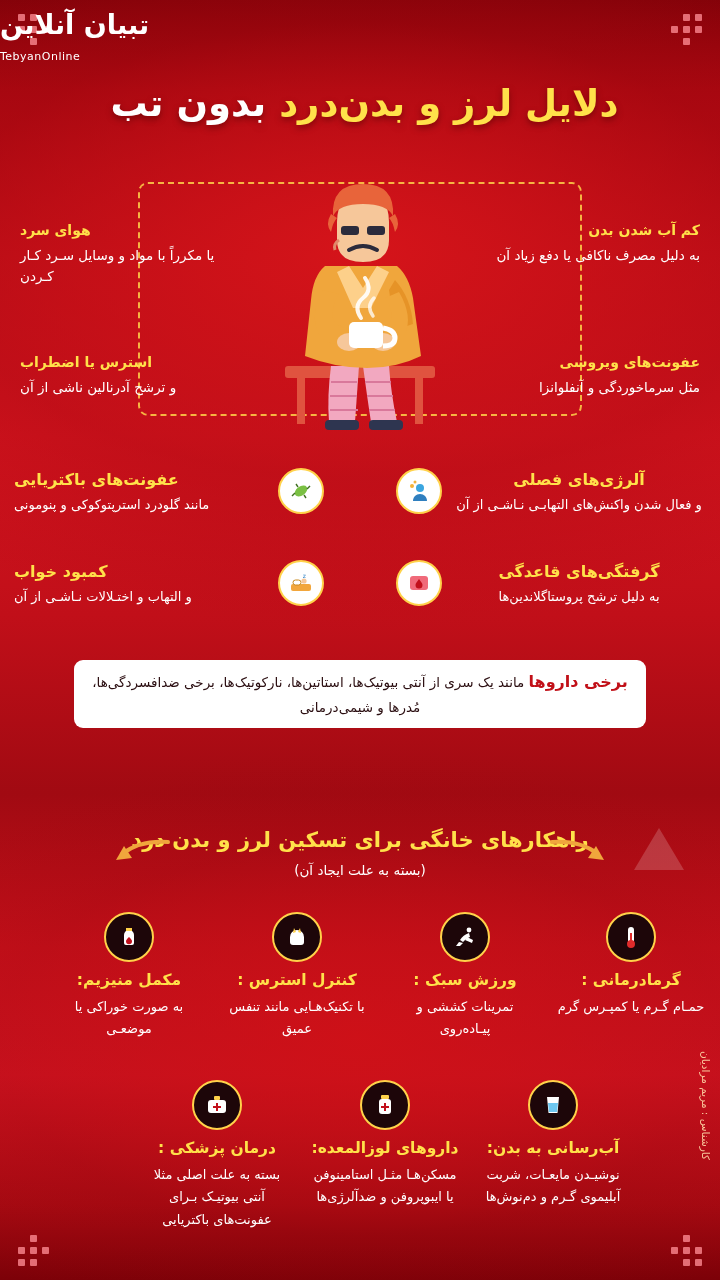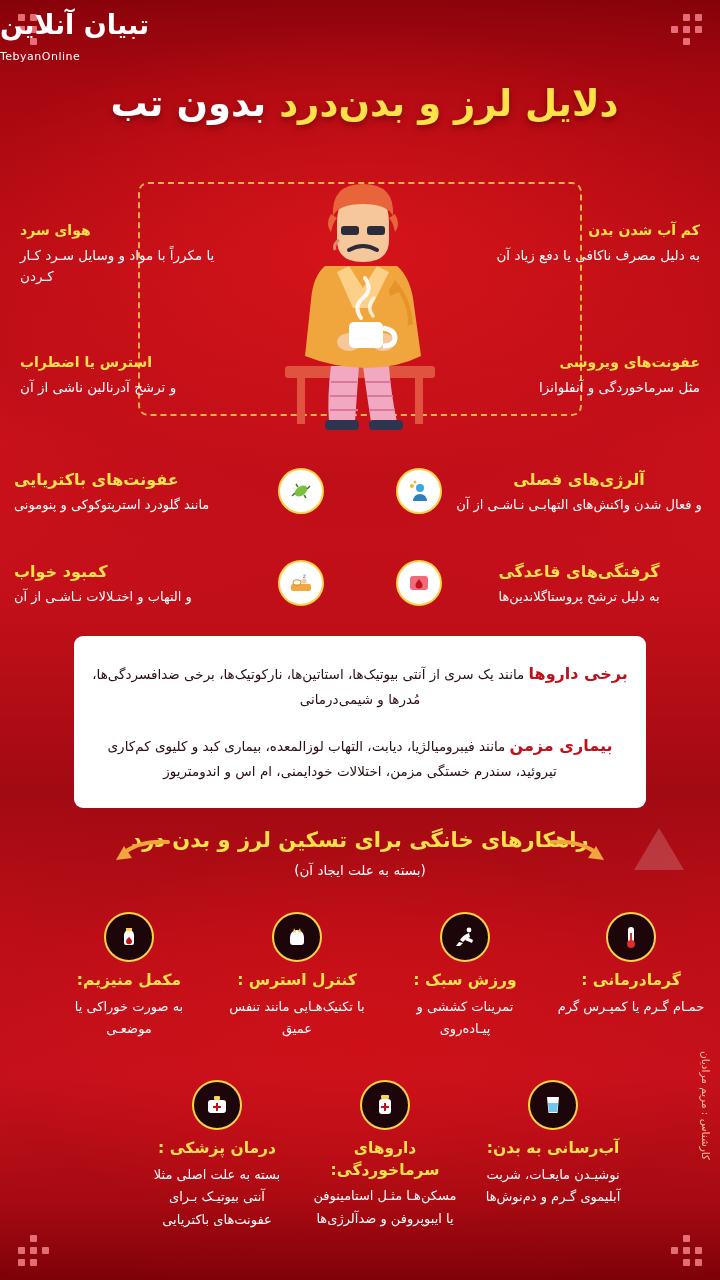--- a/index.html
+++ b/index.html
@@ -66,22 +66,22 @@
     background:#fff;border:2px solid #ffd24a;
     display:flex;align-items:center;justify-content:center;
     flex:0 0 42px;
   }
   .circ svg{width:24px;height:24px}
 
   
   .card{
     position:absolute;left:74px;right:74px;
     background:#fff;color:#2a0d10;border-radius:9px;
-    padding:24px 16px;box-sizing:border-box;
-    font-size:13.5px;line-height:1.75;text-align:center;
+    padding:8px 16px;box-sizing:border-box;
+    font-size:13.5px;line-height:1.75;text-align:center;margin-top:24px;
   }
   .card b{color:#c11018;font-size:16px}
 
   
   .rem-title{
     position:absolute;left:0;right:0;text-align:center;
     font-size:21px;font-weight:bold;color:#ffe14a;
   }
   .rem-sub{position:absolute;left:0;right:0;text-align:center;font-size:13.5px;color:#fff}
   .arrow{position:absolute;width:60px;height:26px}
@@ -277,24 +277,20 @@
     <span class="txt">
       <span class="h">کمبود خواب</span>
       <span class="b">و التهاب و اختـلالات نـاشـی از آن</span>
     </span>
   </div>
 
   <div class="card" style="top:636px">
     <b>برخی داروها</b>
     <span>مانند یک سری از آنتی بیوتیک‌ها، استاتین‌ها، نارکوتیک‌ها، برخی ضدافسردگی‌ها، مُدرها و شیمی‌درمانی</span>
   </div>
-  <div class="card" style="top:708px">
-    <b>بیماری مزمن</b>
-    <span>مانند فیبرومیالژیا، دیابت، التهاب لوزالمعده، بیماری کبد و کلیوی کم‌کاری تیروئید، سندرم خستگی مزمن، اختلالات خودایمنی، ام اس و اندومتریوز</span>
-  </div>
 
   <svg class="watermark" viewBox="0 0 70 60">
     <path d="M10 50 L35 8 L60 50z" fill="#ffffff"></path>
   </svg>
 
   <div class="rem-title" style="top:828px">راهکارهای خانگی برای تسکین لرز و بدن درد</div>
   <div class="rem-sub" style="top:862px">(بسته به علت ایجاد آن)</div>
   <svg class="arrow" style="left:112px;top:838px" viewBox="0 0 60 26">
     <path d="M56 4 Q28 2 10 16" fill="none" stroke="#f0a63c" stroke-width="4" stroke-linecap="round"></path>
     <path d="M4 22 L12 8 L20 20z" fill="#f0a63c"></path>
@@ -365,21 +361,21 @@
   </div>
 
   <div class="rem" style="right:260px;top:1080px">
     <span class="badge">
       <svg viewBox="0 0 24 24">
           <rect x="8" y="2" width="8" height="4" rx="1" fill="#ffd24a"></rect>
           <rect x="6" y="6" width="12" height="15" rx="3" fill="#ffffff"></rect>
           <path d="M11 10h2v3h3v2h-3v3h-2v-3H8v-2h3z" fill="#c2101c"></path>
         </svg>
     </span>
-    <span class="h">داروهای سرماخوردگی:</span>
+    <span class="h">داروهای لوزالمعده:</span>
     <span class="b">مسکن‌هـا مثـل استامینوفن یا ایبوپروفن و ضدآلرژی‌ها</span>
   </div>
 
   <div class="rem" style="right:428px;top:1080px">
     <span class="badge">
       <svg viewBox="0 0 24 24">
           <rect x="3" y="7" width="18" height="13" rx="3" fill="#ffffff"></rect>
           <rect x="9" y="3" width="6" height="4" rx="1" fill="#ffd24a"></rect>
           <path d="M11 10h2v3h3v2h-3v3h-2v-3H8v-2h3z" fill="#c2101c"></path>
         </svg>

